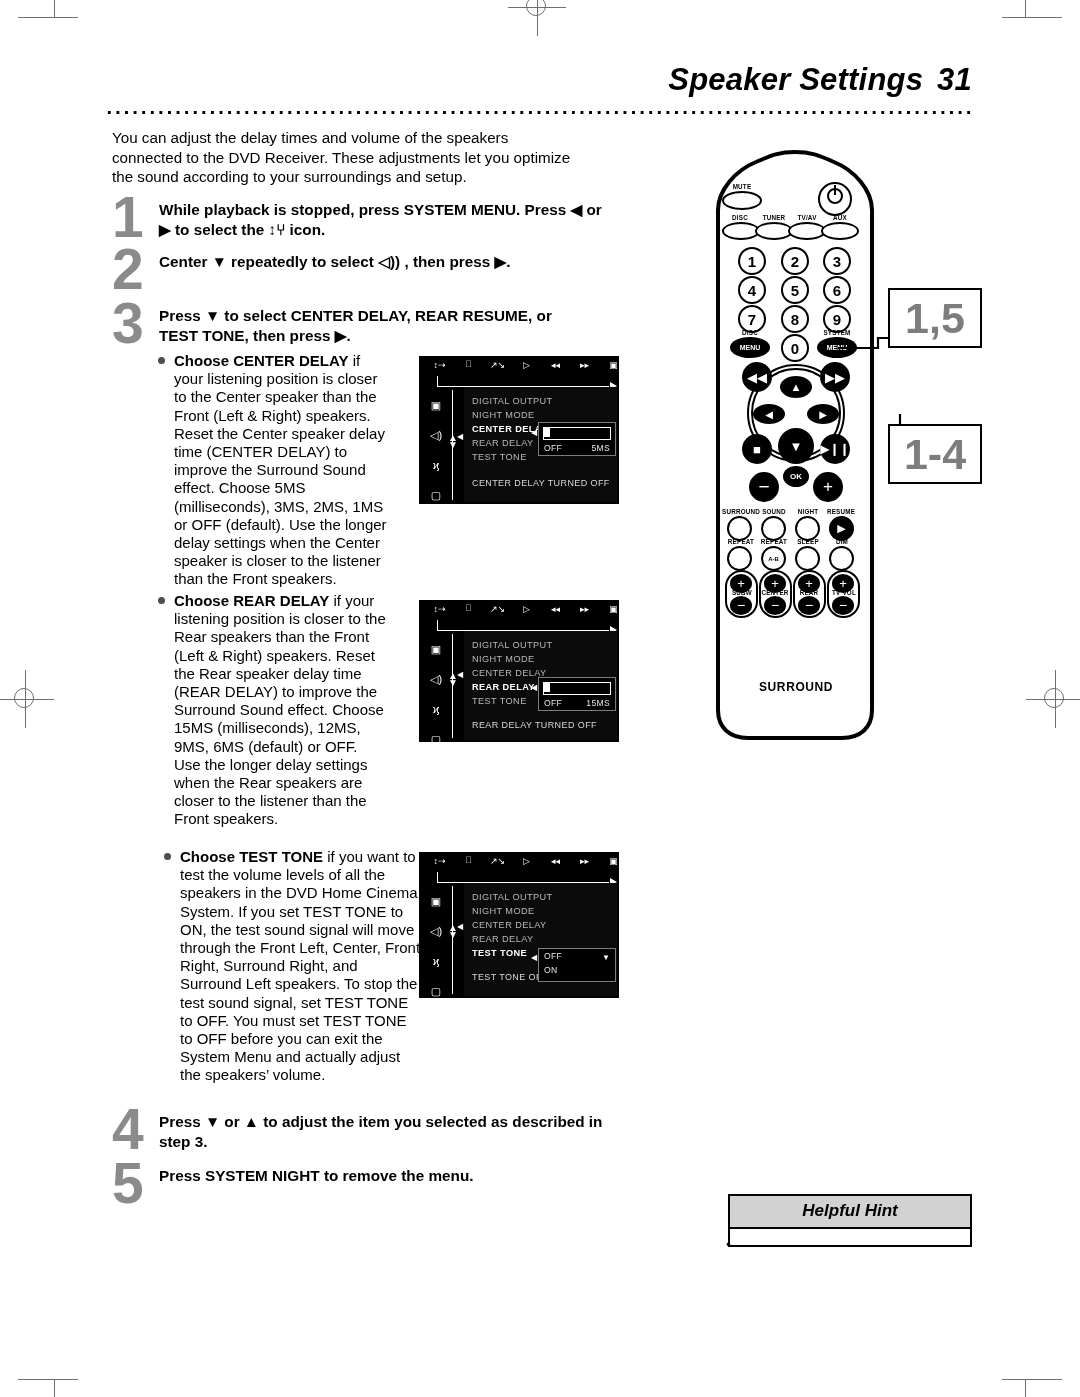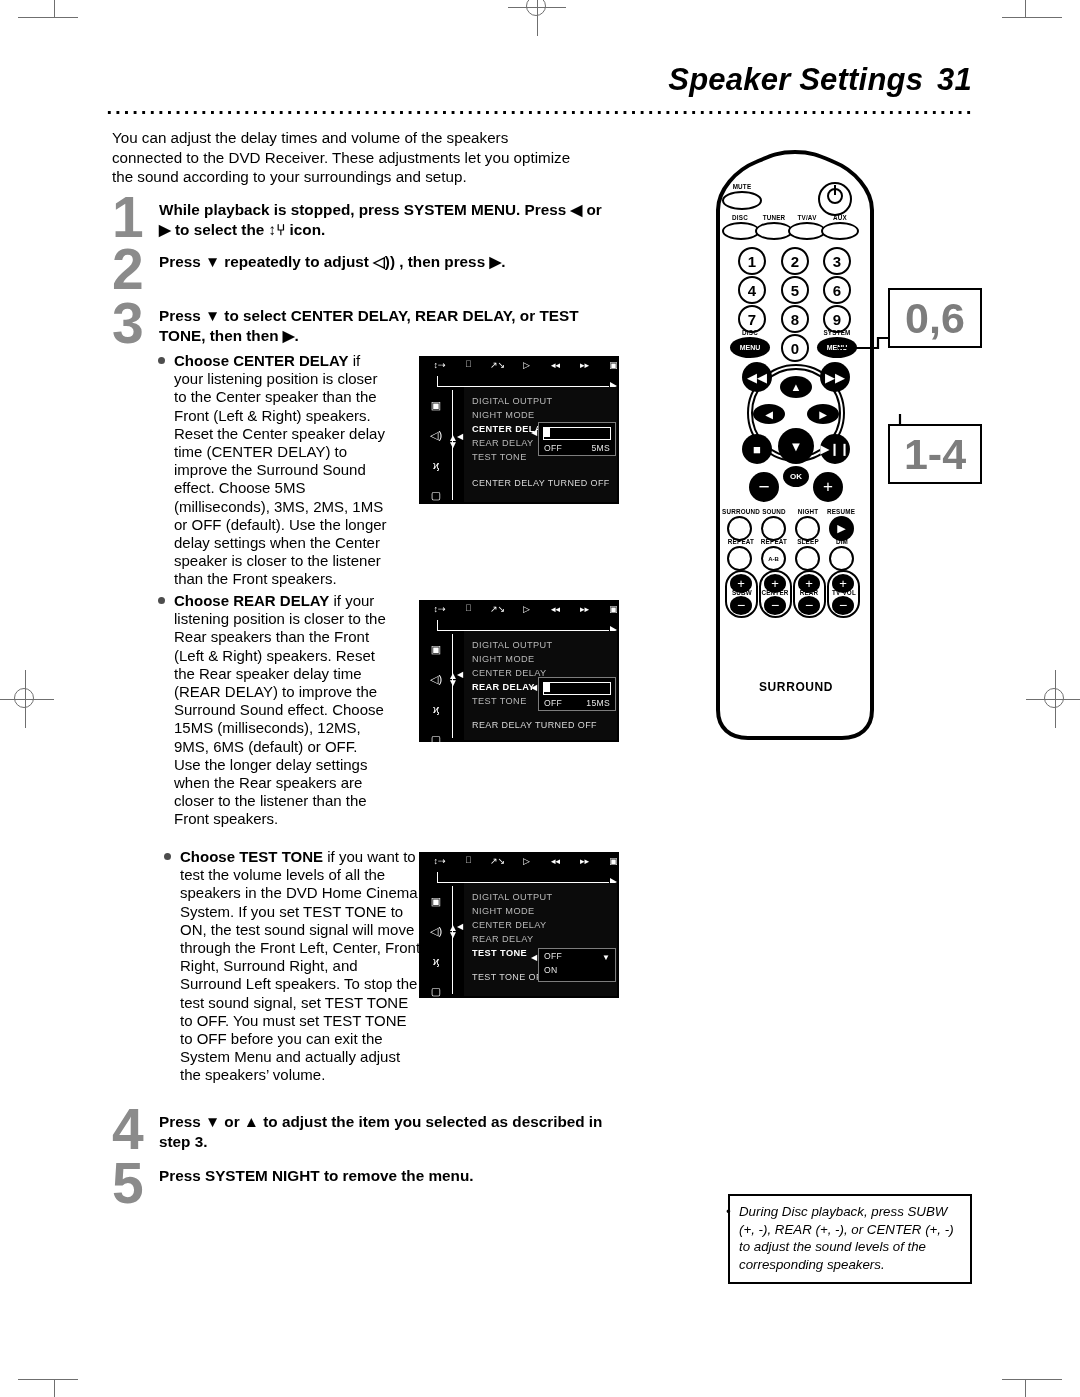--- a/index.html
+++ b/index.html
@@ -123,25 +123,25 @@
 <div class="dotrule"></div>
 
 <div class="intro">You can adjust the delay times and volume of the speakers connected to the DVD Receiver. These adjustments let you optimize the sound according to your surroundings and setup.</div>
 
 <div class="step" style="left:112px;top:200px;width:500px;">
   <span class="bignum">1</span>
   <div class="txt">While playback is stopped, press SYSTEM MENU. Press ◀ or ▶ to select the ↕⑂ icon.</div>
 </div>
 <div class="step" style="left:112px;top:252px;width:500px;">
   <span class="bignum">2</span>
-  <div class="txt">Press ▼ repeatedly to adjust ◁)) , then press ▶.</div>
+  <div class="txt">Center ▼ repeatedly to select ◁)) , then press ▶.</div>
 </div>
 <div class="step" style="left:112px;top:306px;width:480px;">
   <span class="bignum">3</span>
-  <div class="txt">Press ▼ to select CENTER DELAY, REAR DELAY, or TEST TONE, then then ▶.</div>
+  <div class="txt">Press ▼ to select CENTER DELAY, REAR RESUME, or TEST TONE, then press ▶.</div>
 </div>
 
 <div class="bullet" style="left:158px;top:352px;">
   <span class="dot"></span>
   <div class="body">
     <b>Choose CENTER DELAY</b><span> if</span>
     <span>your listening position is closer to the Center speaker than the Front (Left &amp; Right) speakers. Reset the Center speaker delay time (CENTER DELAY) to improve the Surround Sound effect. Choose 5MS (milliseconds), 3MS, 2MS, 1MS or OFF (default). Use the longer delay settings when the Center speaker is closer to the listener than the Front speakers.</span>
   </div>
 </div>
 
@@ -419,30 +419,30 @@
 <div class="rlbl" style="left:824px;top:589px;width:40px;">TV VOL</div>
 
 <div class="brand" style="left:759px;top:680px;">SURROUND</div>
 
 <svg style="position:absolute;left:830px;top:290px;" width="160" height="190" viewBox="0 0 160 190">
   <path d="M8 58 L48 58 L48 48 L62 48" fill="none" stroke="#000" stroke-width="2.2"></path>
   <path d="M152 30 L60 30" fill="none" stroke="#000" stroke-width="2.2"></path>
   <path d="M152 160 L70 160 L70 124" fill="none" stroke="#000" stroke-width="2.2"></path>
 </svg>
 
-<div class="callout" style="left:888px;top:288px;width:90px;height:56px;">0,6</div>
+<div class="callout" style="left:888px;top:288px;width:90px;height:56px;">1,5</div>
 <div class="callout" style="left:888px;top:424px;width:90px;height:56px;">1-4</div>
 
 <div class="step" style="left:112px;top:1112px;width:510px;">
   <span class="bignum">4</span>
   <div class="txt">Press ▼ or ▲ to adjust the item you selected as described in step 3.</div>
 </div>
 <div class="step" style="left:112px;top:1166px;width:510px;">
   <span class="bignum">5</span>
   <div class="txt">Press SYSTEM NIGHT to remove the menu.</div>
 </div>
 
 <div class="hint" style="left:728px;top:1194px;width:240px;">
+  <div class="hh">Helpful Hint</div>
   <div class="hb">
     <span style="position:absolute;margin-left:-13px;">•</span>
-    <span>During Disc playback, press SUBW (+, -), REAR (+, -), or CENTER (+, -) to adjust the sound levels of the corresponding speakers.</span>
   </div>
 </div>
 
 </body></html>

